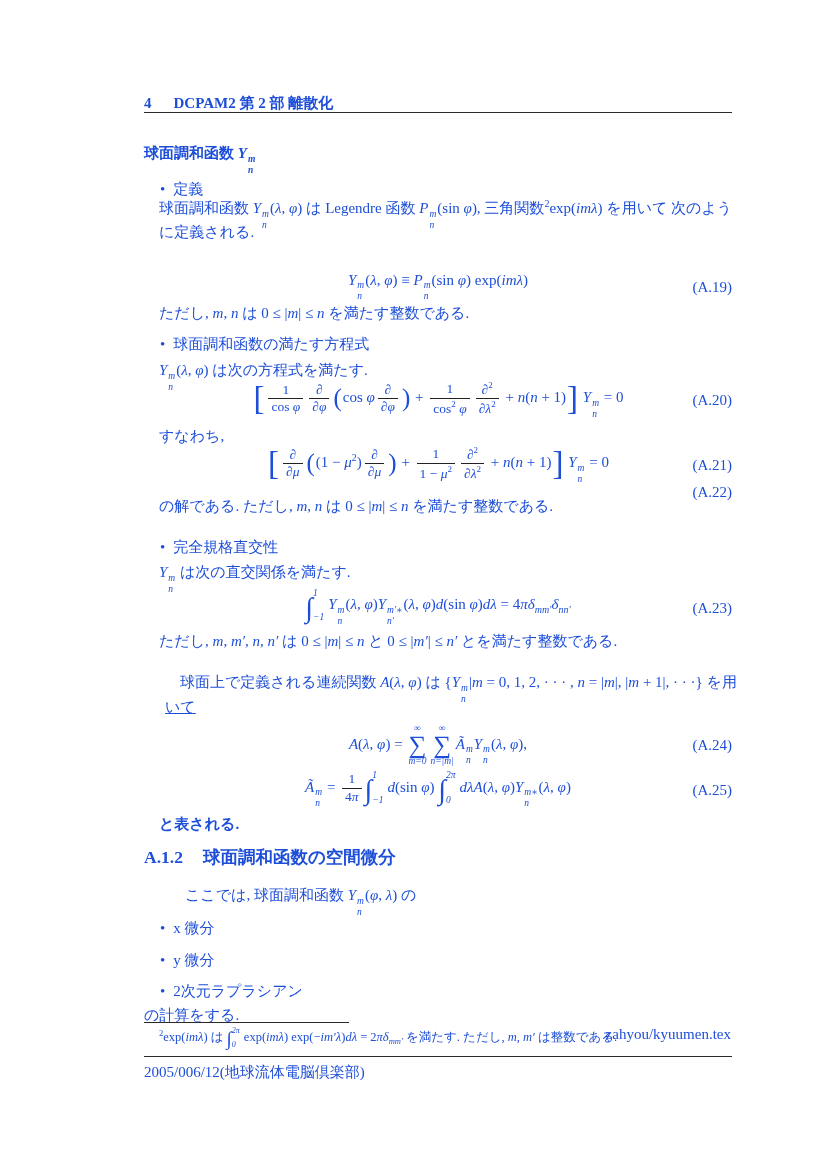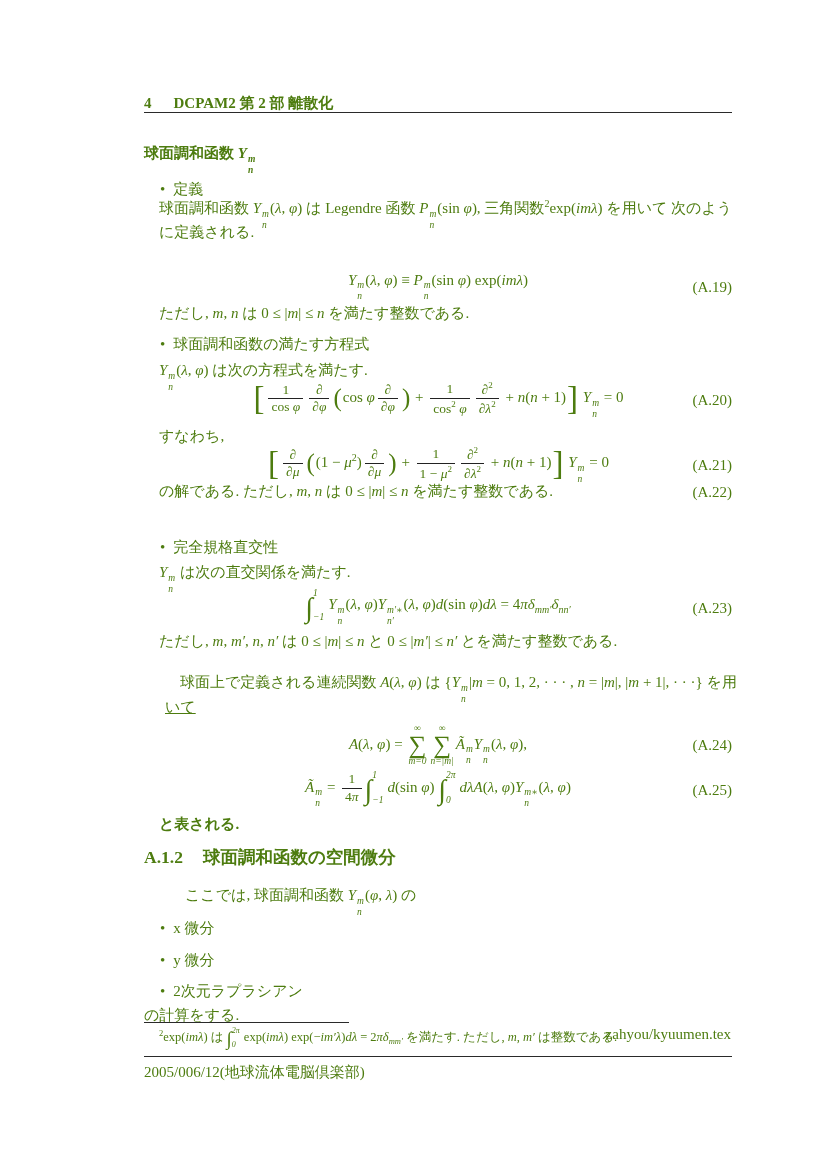--- a/index.html
+++ b/index.html
@@ -1,20 +1,20 @@
 <!DOCTYPE html>
 <html><head>
 <meta charset="utf-8">
 <style>
   * { box-sizing: border-box; }
   html,body { margin:0; padding:0; background:#ffffff; }
   .page {
     position:relative; width:826px; height:1169px; background:#ffffff;
     font-family:"Liberation Serif","DejaVu Serif",serif;
-    color:#4d7c0f; font-size:15px; overflow:hidden;
+    color:#1d4ed8; font-size:15px; overflow:hidden;
   }
   .b { position:absolute; white-space:nowrap; line-height:1.4; }
   .bold { font-weight:bold; }
   .rule { position:absolute; height:1px; background:#2a2a2a; }
   
   .eq { position:absolute; left:144px; width:588px; display:flex;
         justify-content:center; align-items:center; white-space:nowrap; }
   .eq .eqno { position:absolute; right:0; font-style:normal; }
   sup,sub { font-size:10px; }
   
@@ -140,21 +140,21 @@
         </span> + <i>n</i>(<i>n</i> + 1)<span class="bg">]</span> <i>Y</i><span class="ss">
           <span class="u">m</span>
           <span class="l">n</span>
         </span> = 0</span>
     <span class="eqno">(A.21)</span>
   </div>
 
   <div class="eq" style="top:481px; height:22px;">
     <span class="eqno">(A.22)</span>
   </div>
-  <div class="b" style="top:481px; left:159px;">の解である. ただし, <i>m</i>, <i>n</i> は 0 ≤ |<i>m</i>| ≤ <i>n</i> を満たす整数である.</div>
+  <div class="b" style="top:496px; left:159px;">の解である. ただし, <i>m</i>, <i>n</i> は 0 ≤ |<i>m</i>| ≤ <i>n</i> を満たす整数である.</div>
 
   <div class="b" style="top:537px; left:160px;">
     <span class="blt">•</span><span>完全規格直交性</span>
   </div>
   <div class="b" style="top:562px; left:159px;"><i>Y</i><span class="ss">
         <span class="u">m</span>
         <span class="l">n</span>
       </span> は次の直交関係を満たす.</div>
 
   <div class="eq" style="top:586px; height:44px;">

